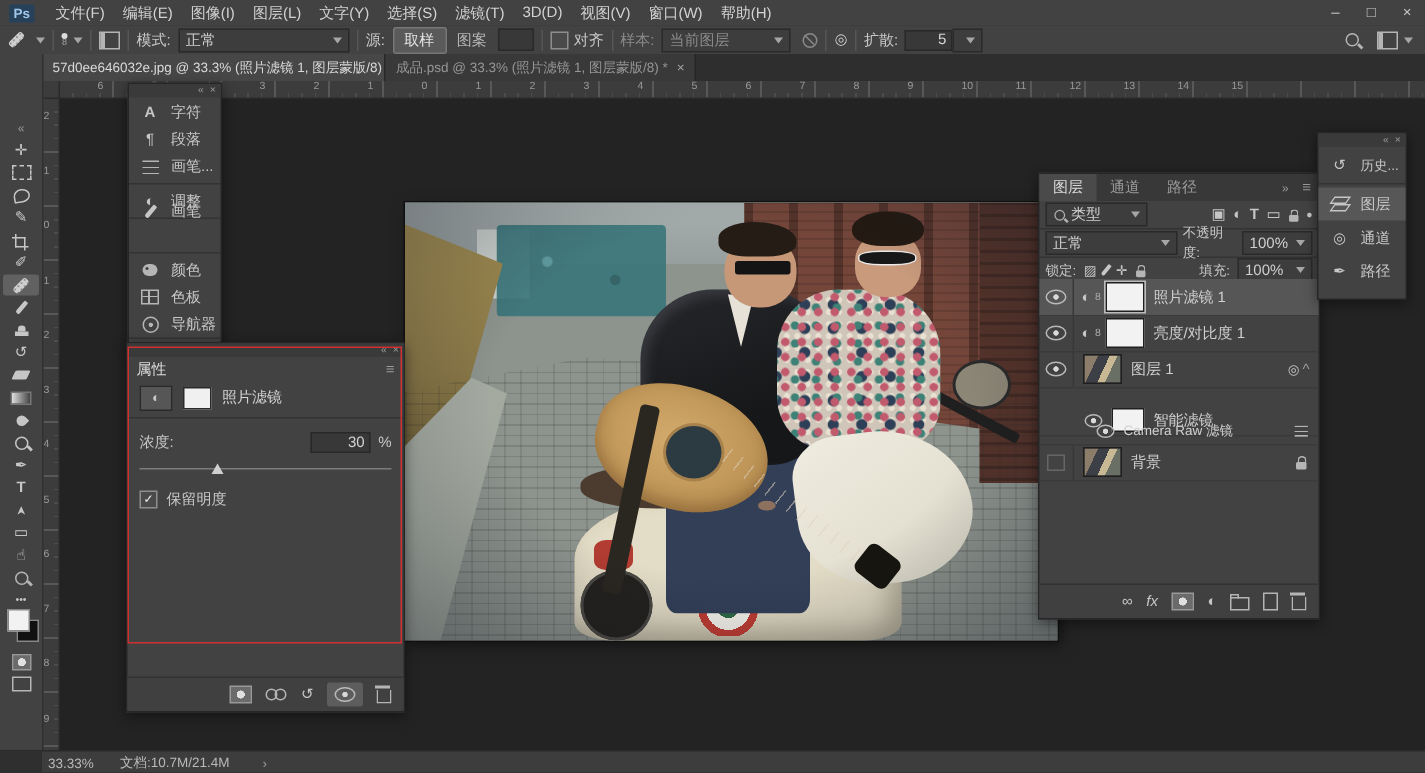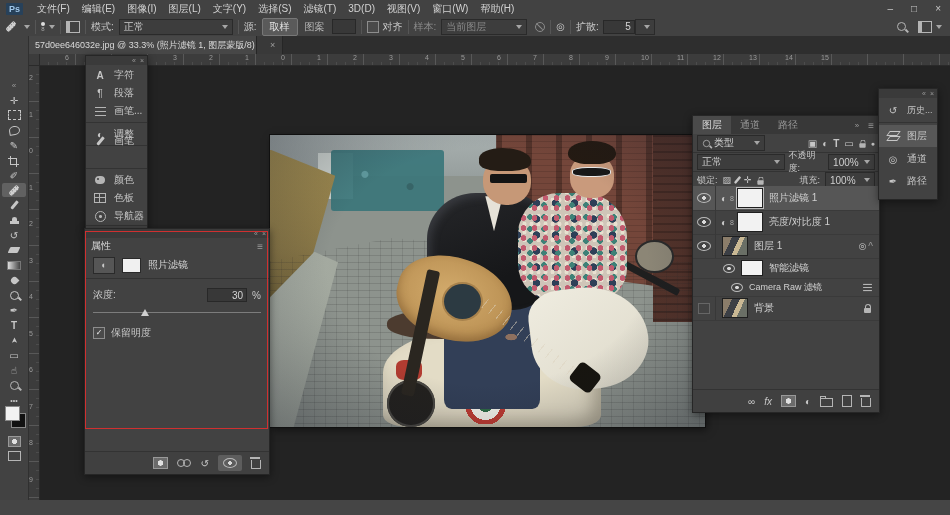--- a/index.html
+++ b/index.html
@@ -177,20 +177,21 @@
     <span class="caret" style="margin-right:8px;"></span>
   </div>
 
   <div id="tabbar" class="abs">
     <span style="width:28px;height:18px;background:#424242;display:flex;align-items:center;justify-content:center;color:#9a9a9a;font-size:8px;">«</span>
     <span class="doctab active" style="max-width:214px;">
       <span>57d0ee646032e.jpg @ 33.3% (照片滤镜 1, 图层蒙版/8) *</span>
 
     </span>
     <span class="doctab inactive" style="max-width:200px;">
+      <span>成品.psd @ 33.3% (照片滤镜 1, 图层蒙版/8) *</span>
       <span class="tabclose">×</span>
     </span>
   </div>
 
   <div id="canvas" class="abs">
     <div id="hruler">
         <span style="left: 26px;">6</span>
         <span style="left: 62px;">5</span>
         <span style="left: 98px;">4</span>
         <span style="left: 134px;">3</span>
@@ -509,21 +510,21 @@
     <div class="lrow" style="top:118px;height:24px;">
       <span class="eyebox">
           <span class="eye"></span>
         </span>
       <span class="thumb img" style="margin-left:6px;"></span>
       <span class="lname">图层 1</span>
       <span style="flex:1"></span>
       <span class="glyph" style="font-size:9px;margin-right:2px;">◎</span>
       <span style="color:#9a9a9a;margin-right:6px;">^</span>
     </div>
-    <div class="lrow" style="top:142px;height:20px;">
+    <div class="lrow" style="top:154px;height:20px;">
       <span style="width:30px;flex:none;"></span>
       <span class="eye small"></span>
       <span class="thumb white" style="width:20px;height:14px;margin-left:6px;"></span>
       <span class="lname">智能滤镜</span>
     </div>
     <div class="lrow" style="top:162px;height:18px;">
       <span style="width:38px;flex:none;"></span>
       <span class="eye small"></span>
       <span class="lname" style="font-size:9px;">Camera Raw 滤镜</span>
       <span style="flex:1"></span>
@@ -568,14 +569,20 @@
     <div class="ditem" style="top:60px;height:20px;">
       <span class="icn16">◎</span>
       <span>通道</span>
     </div>
     <div class="ditem" style="top:82px;height:20px;">
       <span class="icn16">✒</span>
       <span>路径</span>
     </div>
   </div>
 
+  <div id="statusbar" class="abs">
+    <span style="width:28px;height:100%;background:#2f2f2f;flex:none;"></span>
+    <span style="margin-left:4px;width:48px;">33.33%</span>
+    <span>文档:10.7M/21.4M</span>
+    <span style="margin-left:22px;color:#9a9a9a;">›</span>
+  </div>
 
 </div>
 
 </body></html>

